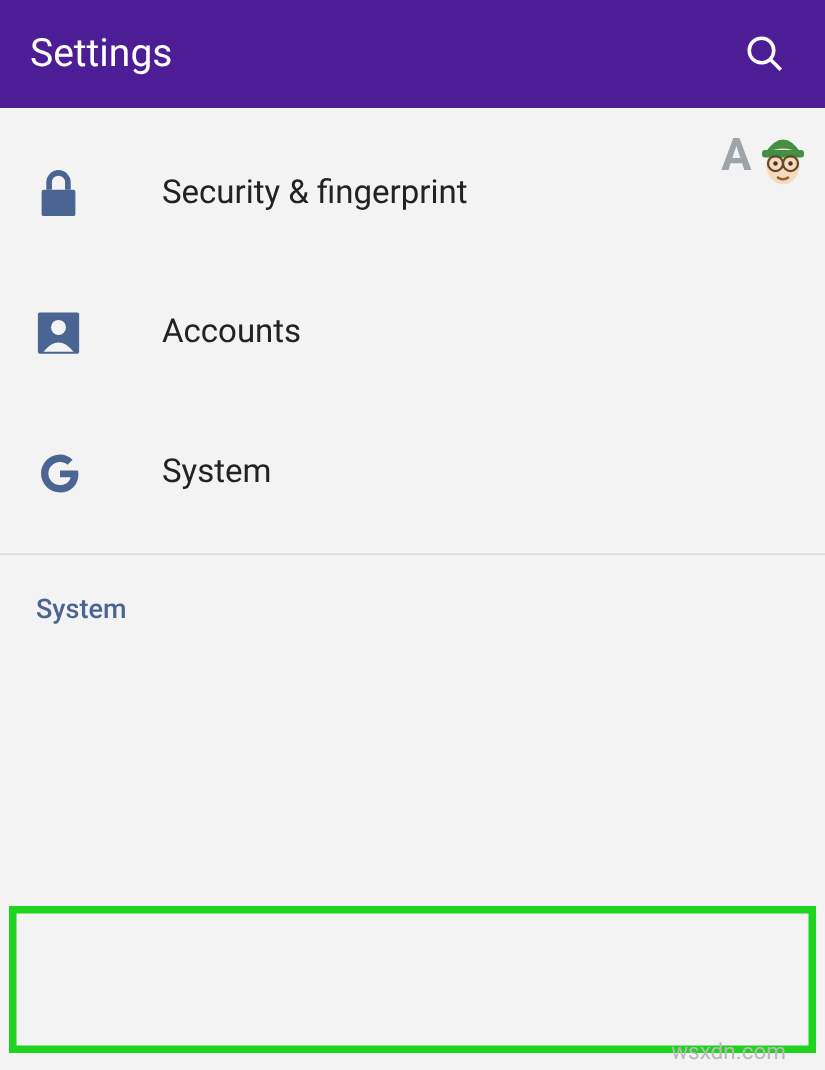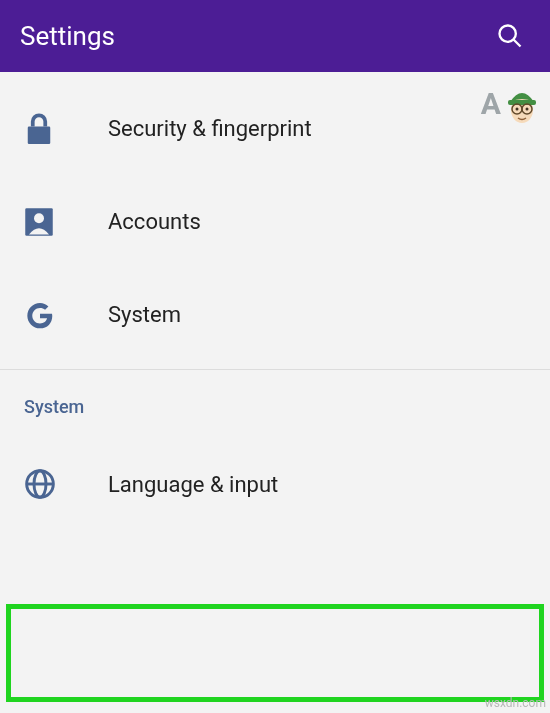--- a/index.html
+++ b/index.html
@@ -87,22 +87,22 @@
     }
     .watermark-text {
       font-size: 30px;
       font-weight: 700;
       color: #9aa1a5;
       letter-spacing: 1px;
     }
     .caption {
       position: absolute;
       bottom: 3px;
-      right: 4px;
-      font-size: 12px;
+      right: 26px;
+      font-size: 15px;
       color: #b8b8b8;
     }
     svg { display: block; }
   </style>
 </head>
 <body>
 
 <div class="header">
   <div class="header-title">Settings</div>
   <div class="search-btn">
@@ -143,30 +143,20 @@
       </svg>
     </div>
     <div class="item-label">System</div>
   </div>
 
   <div class="divider"></div>
 
   <div class="section-header">System</div>
 
 
-  <div class="item" style="height:98px">
-    <div class="icon-wrap">
-      <svg width="32" height="32" viewBox="0 0 24 24" fill="none" stroke="#4a6592" stroke-width="2.2">
-        <circle cx="12" cy="12" r="10"></circle>
-        <ellipse cx="12" cy="12" rx="4.5" ry="10"></ellipse>
-        <line x1="2" y1="12" x2="22" y2="12"></line>
-      </svg>
-    </div>
-    <div class="item-label">Language &amp; input</div>
-  </div>
 
 </div>
 
 <div class="highlight"></div>
 
 <div class="watermark">
   <span class="watermark-text">A</span>
   <svg width="36" height="46" viewBox="0 0 36 46">
     <ellipse cx="18" cy="30" rx="11" ry="13" fill="#f7d9b8"></ellipse>
     <path d="M6 22 Q18 4 30 22 Q18 16 6 22 Z" fill="#3a8a3a"></path>

